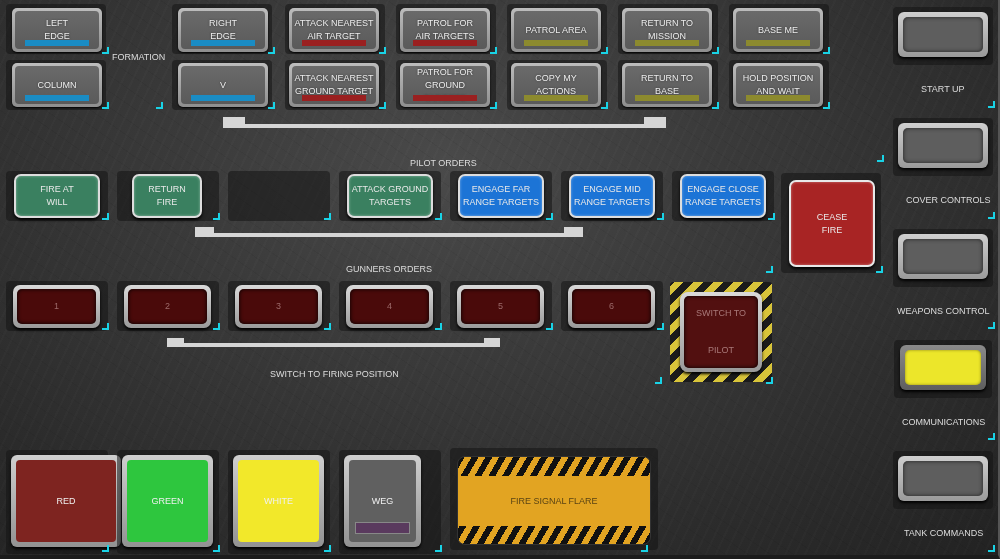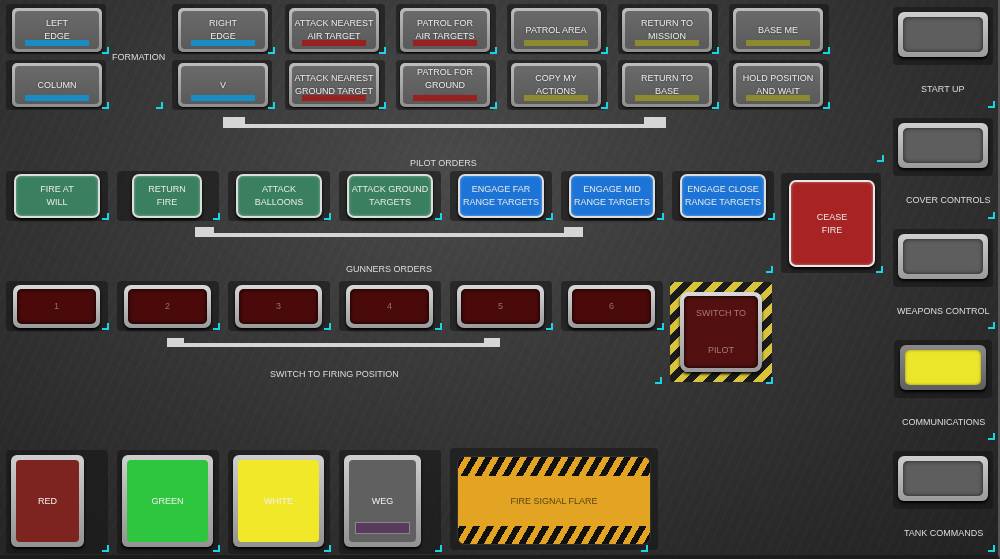--- a/index.html
+++ b/index.html
@@ -259,24 +259,20 @@
   <div class="corner" style="left:102px;top:213px;"></div>
 
   <div class="socket" style="left:117px;top:171px;width:102px;height:50px;"></div>
   <div class="cbtn green" style="left:132px;top:174px;width:70px;height:44px;">
       <span>RETURN</span>
       <span>FIRE</span>
     </div>
   <div class="corner" style="left:213px;top:213px;"></div>
 
   <div class="socket" style="left:228px;top:171px;width:102px;height:50px;"></div>
-  <div class="cbtn green" style="left:236px;top:174px;width:86px;height:44px;">
-      <span>ATTACK</span>
-      <span>BALLOONS</span>
-    </div>
   <div class="corner" style="left:324px;top:213px;"></div>
 
   <div class="socket" style="left:339px;top:171px;width:102px;height:50px;"></div>
   <div class="cbtn green" style="left:347px;top:174px;width:86px;height:44px;">
       <span>ATTACK GROUND</span>
       <span>TARGETS</span>
     </div>
   <div class="corner" style="left:435px;top:213px;"></div>
 
   <div class="socket" style="left:450px;top:171px;width:102px;height:50px;"></div>
@@ -361,21 +357,21 @@
   <div class="corner" style="left:655px;top:377px;"></div>
   <div class="corner" style="left:766px;top:377px;"></div>
 
   <div class="bracket" style="left:167px;top:338px;width:17px;height:8px;"></div>
   <div class="bracket" style="left:167px;top:343px;width:333px;height:4px;"></div>
   <div class="bracket" style="left:484px;top:338px;width:16px;height:8px;"></div>
 
   <div class="lbl" style="left:270px;top:369px;">SWITCH TO FIRING POSITION</div>
 
   <div class="socket" style="left:6px;top:450px;width:102px;height:104px;"></div>
-  <div class="sqbtn" style="left:11px;top:455px;width:73px;height:92px;">
+  <div class="sqbtn" style="left:11px;top:455px;width:110px;height:92px;">
       <div class="face" style="background:#7e2420;">RED</div>
     </div>
   <div class="corner" style="left:102px;top:545px;"></div>
 
   <div class="socket" style="left:117px;top:450px;width:102px;height:104px;"></div>
   <div class="sqbtn" style="left:122px;top:455px;width:91px;height:92px;">
       <div class="face" style="background:#2ec63e;">GREEN</div>
     </div>
   <div class="corner" style="left:213px;top:545px;"></div>
 

